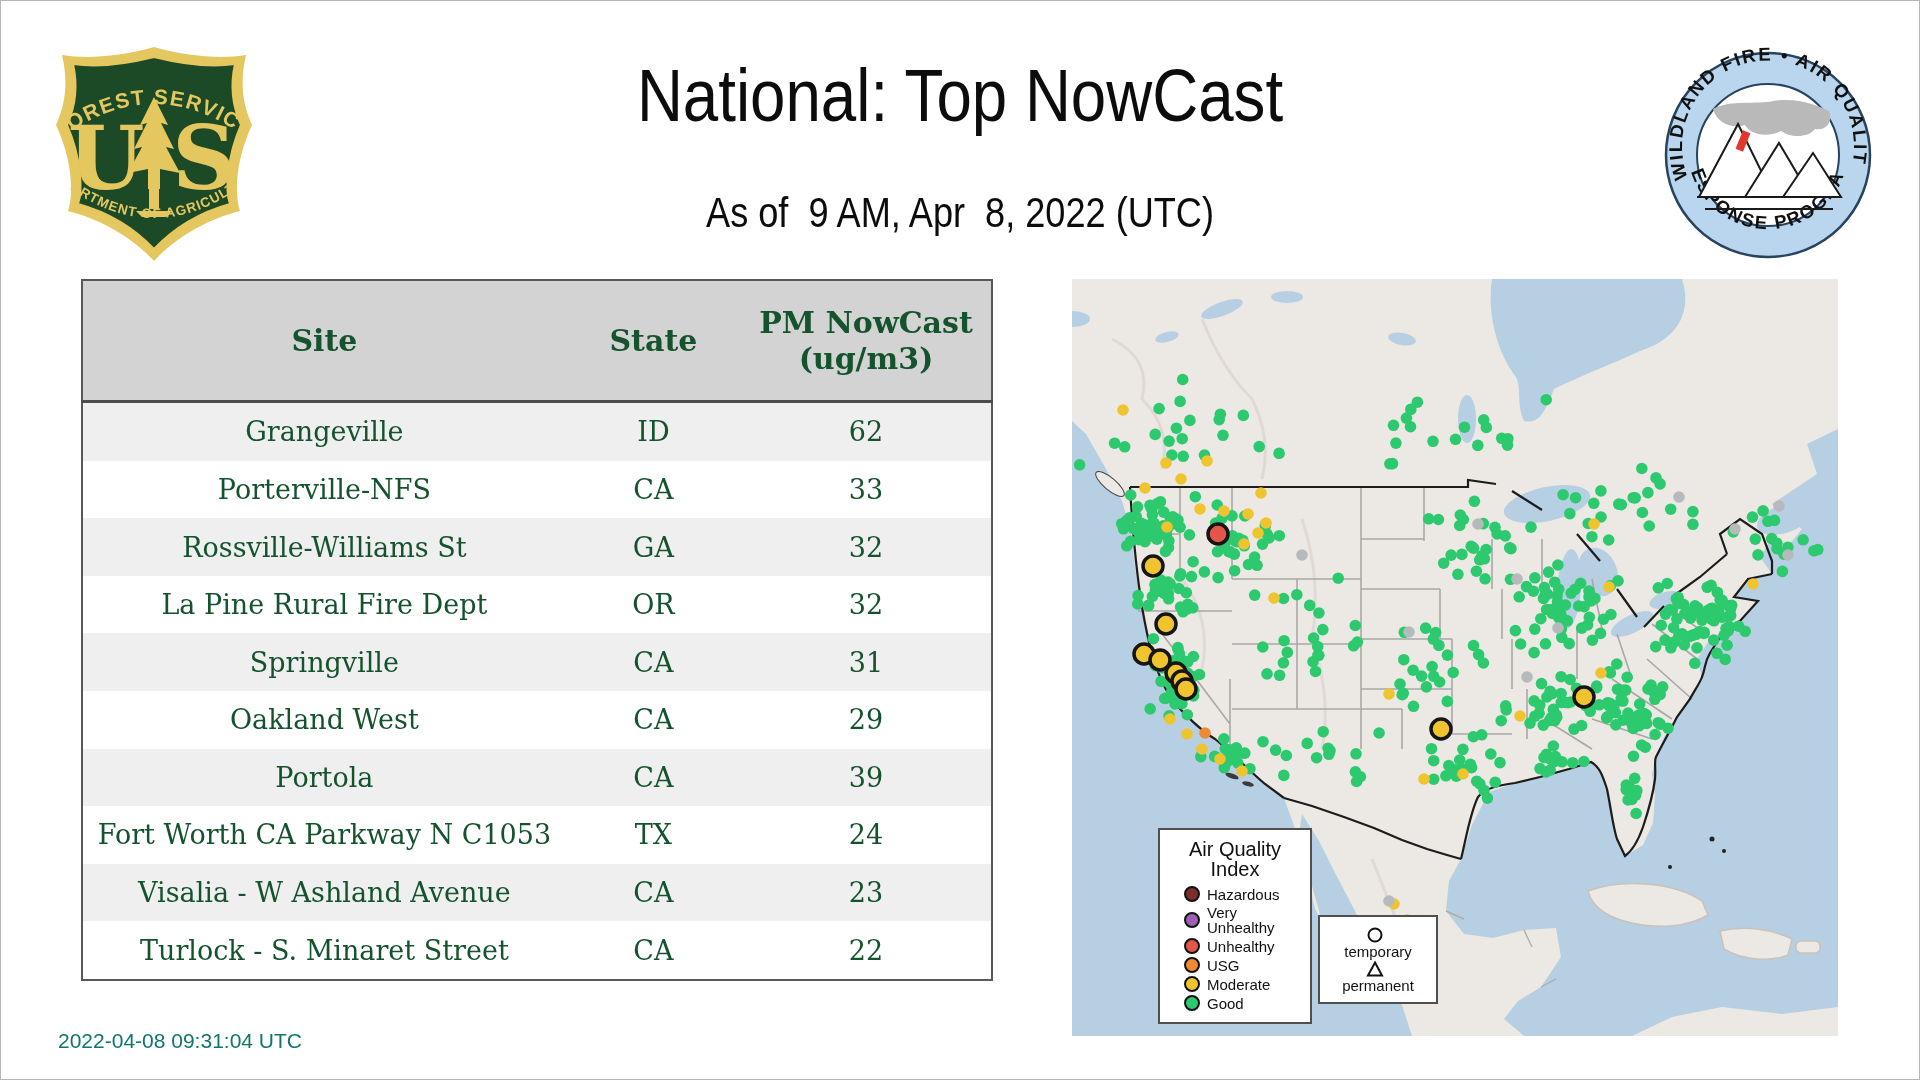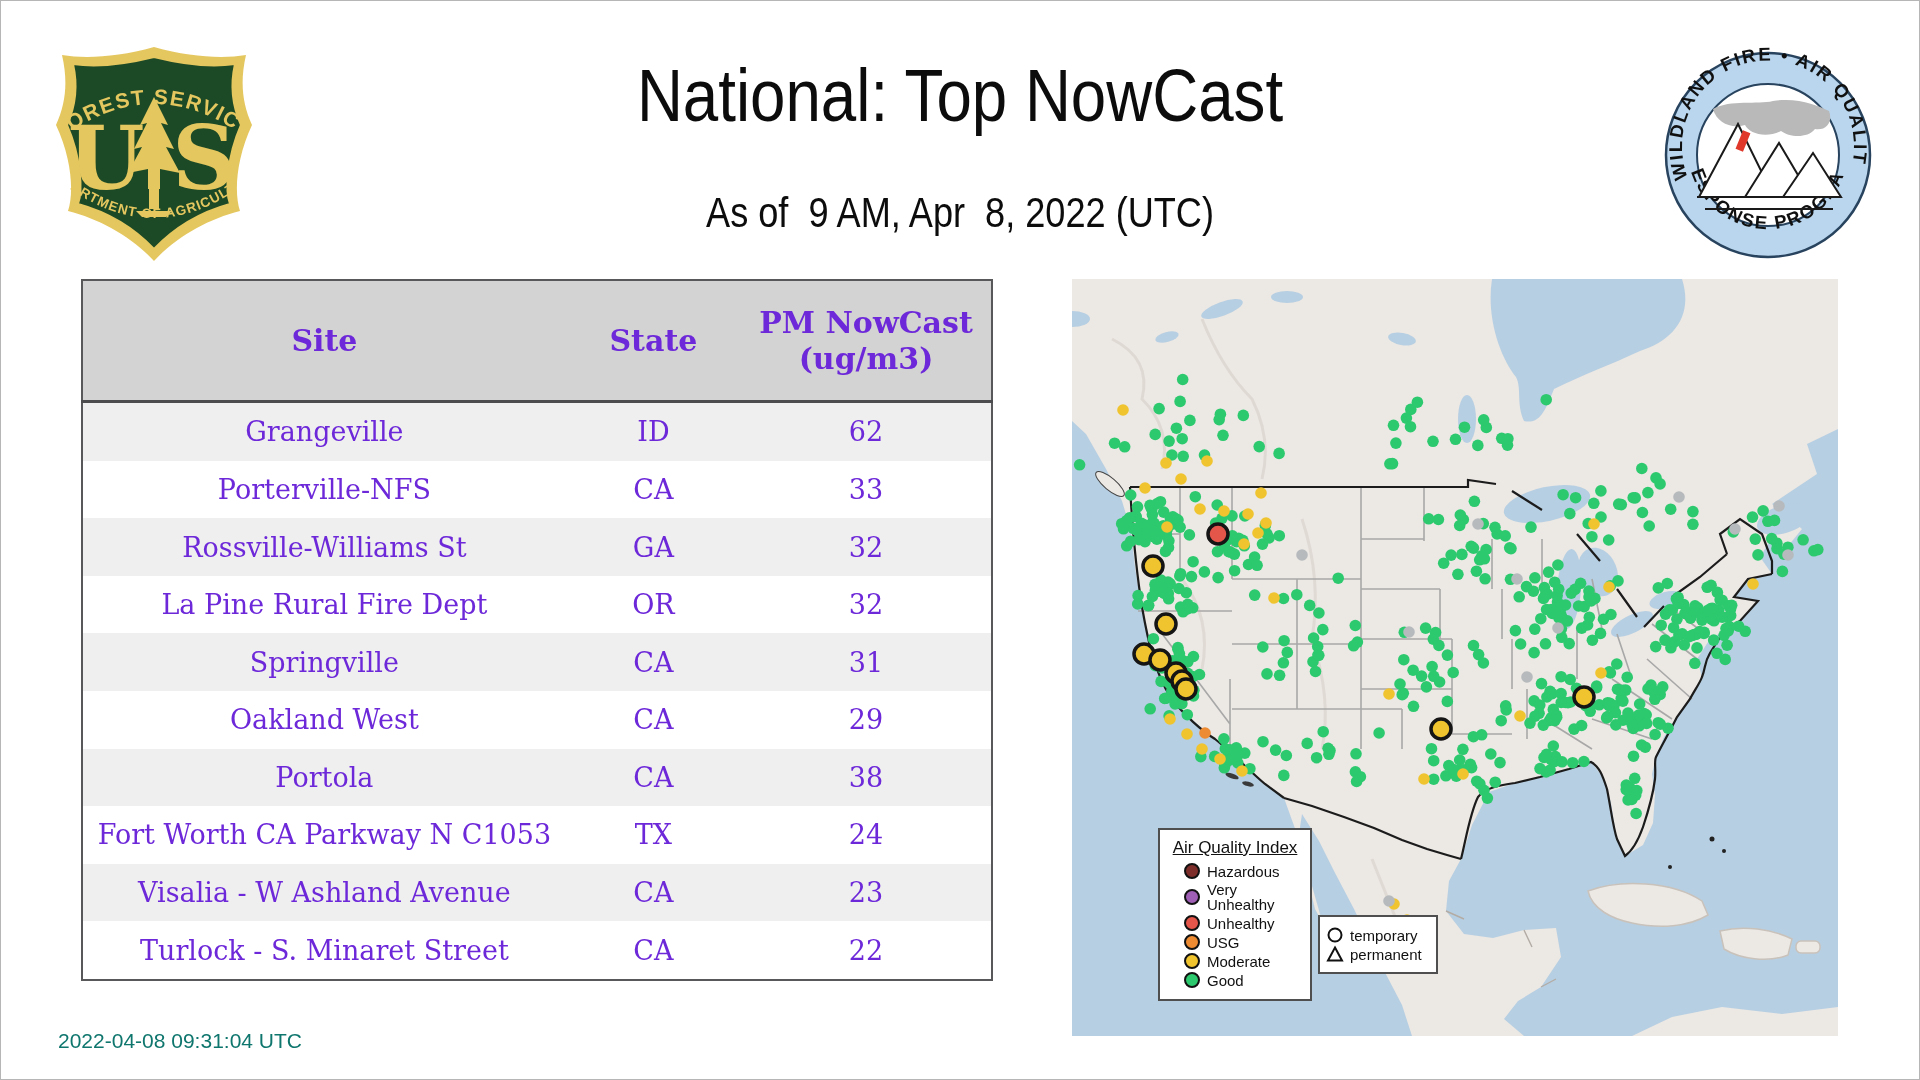--- a/index.html
+++ b/index.html
@@ -14,44 +14,44 @@
          font-size:42px;color:#0c0c0c;font-weight:400;
          transform:scaleX(.86);transform-origin:center;white-space:pre;}
 
   
   #usfs-logo{position:absolute;left:47px;top:40px;}
   #wfaqrp-logo{position:absolute;left:1660px;top:46px;}
 
   
   #nowcast-table{position:absolute;left:80px;top:278px;width:912px;height:702px;
     border-collapse:collapse;table-layout:fixed;
-    font-family:"DejaVu Serif","Liberation Serif",serif;color:#6d28d9;
+    font-family:"DejaVu Serif","Liberation Serif",serif;color:#14532d;
     border:2px solid #58585a;}
   #nowcast-table thead th{background:#d3d3d3;font-weight:bold;font-size:30px;
     border-bottom:3px solid #4c4c4e;height:119px;vertical-align:middle;text-align:center;
     padding:0 14px;line-height:1.17;}
   #nowcast-table td{font-size:27px;text-align:center;vertical-align:middle;
     height:57px;padding:0 12px;overflow:hidden;white-space:nowrap;}
   #nowcast-table tbody tr:nth-child(odd){background:#efefef;}
   #nowcast-table tbody tr:nth-child(even){background:#ffffff;}
   .col-site{width:55%;} .col-state{width:18%;} .col-pm{width:27%;}
 
   
   #map-panel{position:absolute;left:1071px;top:278px;width:766px;height:757px;
     background:#b7cfe2;overflow:hidden;}
   #map-panel svg{display:block;}
   .legend-box{position:absolute;background:#ffffff;border:2px solid #4f4f4f;
     font-size:15px;color:#111;line-height:1.0;}
   #aqi-legend{left:86px;top:549px;width:134px;padding:7px 8px 8px 8px;}
-  #aqi-legend .lg-title{text-align:center;font-size:17px;margin:2px 0 7px 0;text-decoration:underline;}
+  #aqi-legend .lg-title{text-align:center;font-size:20px;margin:2px 0 7px 0;}
   .lg-row{display:flex;align-items:center;margin:3px 16px;}
   .lg-swatch{width:12px;height:12px;border-radius:50%;border:2px solid #111;
     margin-right:7px;flex:0 0 auto;}
   #marker-legend{left:246px;top:636px;width:104px;padding:8px 6px;}
-  .mk-row{display:flex;align-items:center;margin:1px 0;}
+  .mk-row{display:flex;align-items:center;margin:1px 0;flex-direction:column;}
   .mk-glyph{margin-right:6px;flex:0 0 auto;}
 
   
   #timestamp{position:absolute;left:57px;top:1028px;font-size:21px;color:#0f766e;}
 </style>
 </head>
 <body>
 
 <div id="page">
 
@@ -146,21 +146,21 @@
           <td>31</td>
         </tr>
         <tr>
           <td>Oakland West</td>
           <td>CA</td>
           <td>29</td>
         </tr>
         <tr>
           <td>Portola</td>
           <td>CA</td>
-          <td>38</td>
+          <td>39</td>
         </tr>
         <tr>
           <td>Fort Worth CA Parkway N C1053</td>
           <td>TX</td>
           <td>24</td>
         </tr>
         <tr>
           <td>Visalia - W Ashland Avenue</td>
           <td>CA</td>
           <td>23</td>

